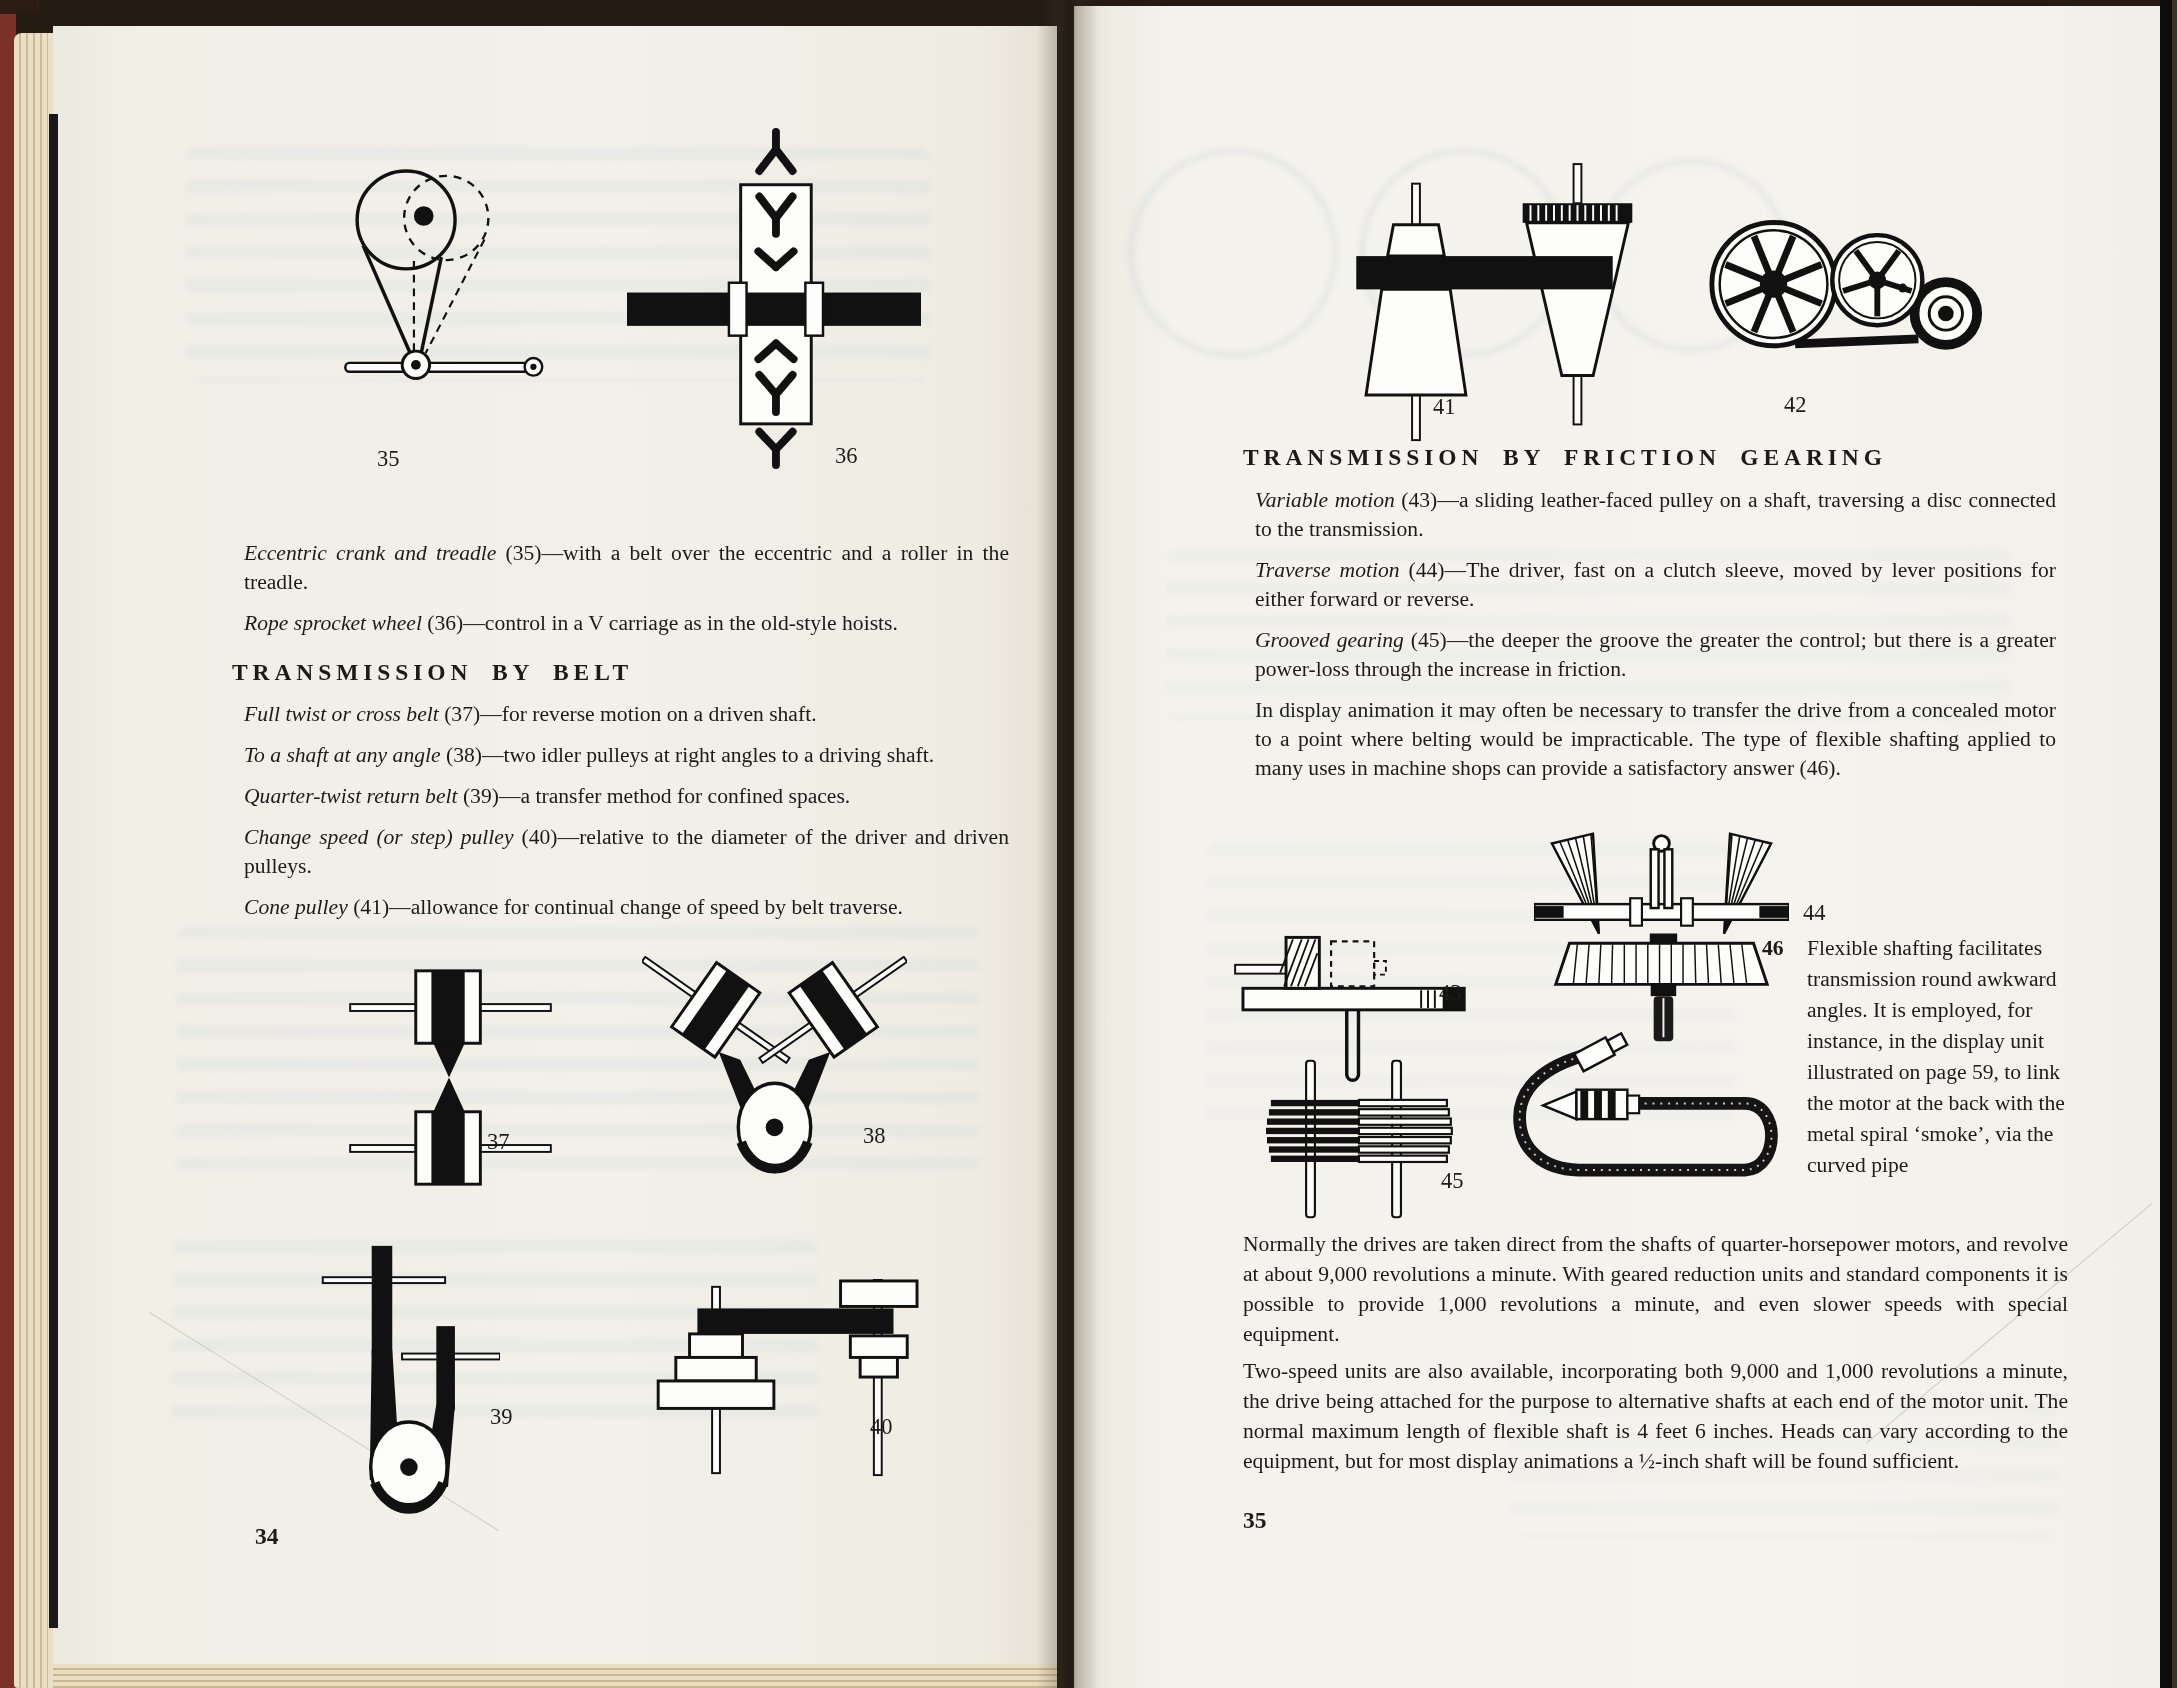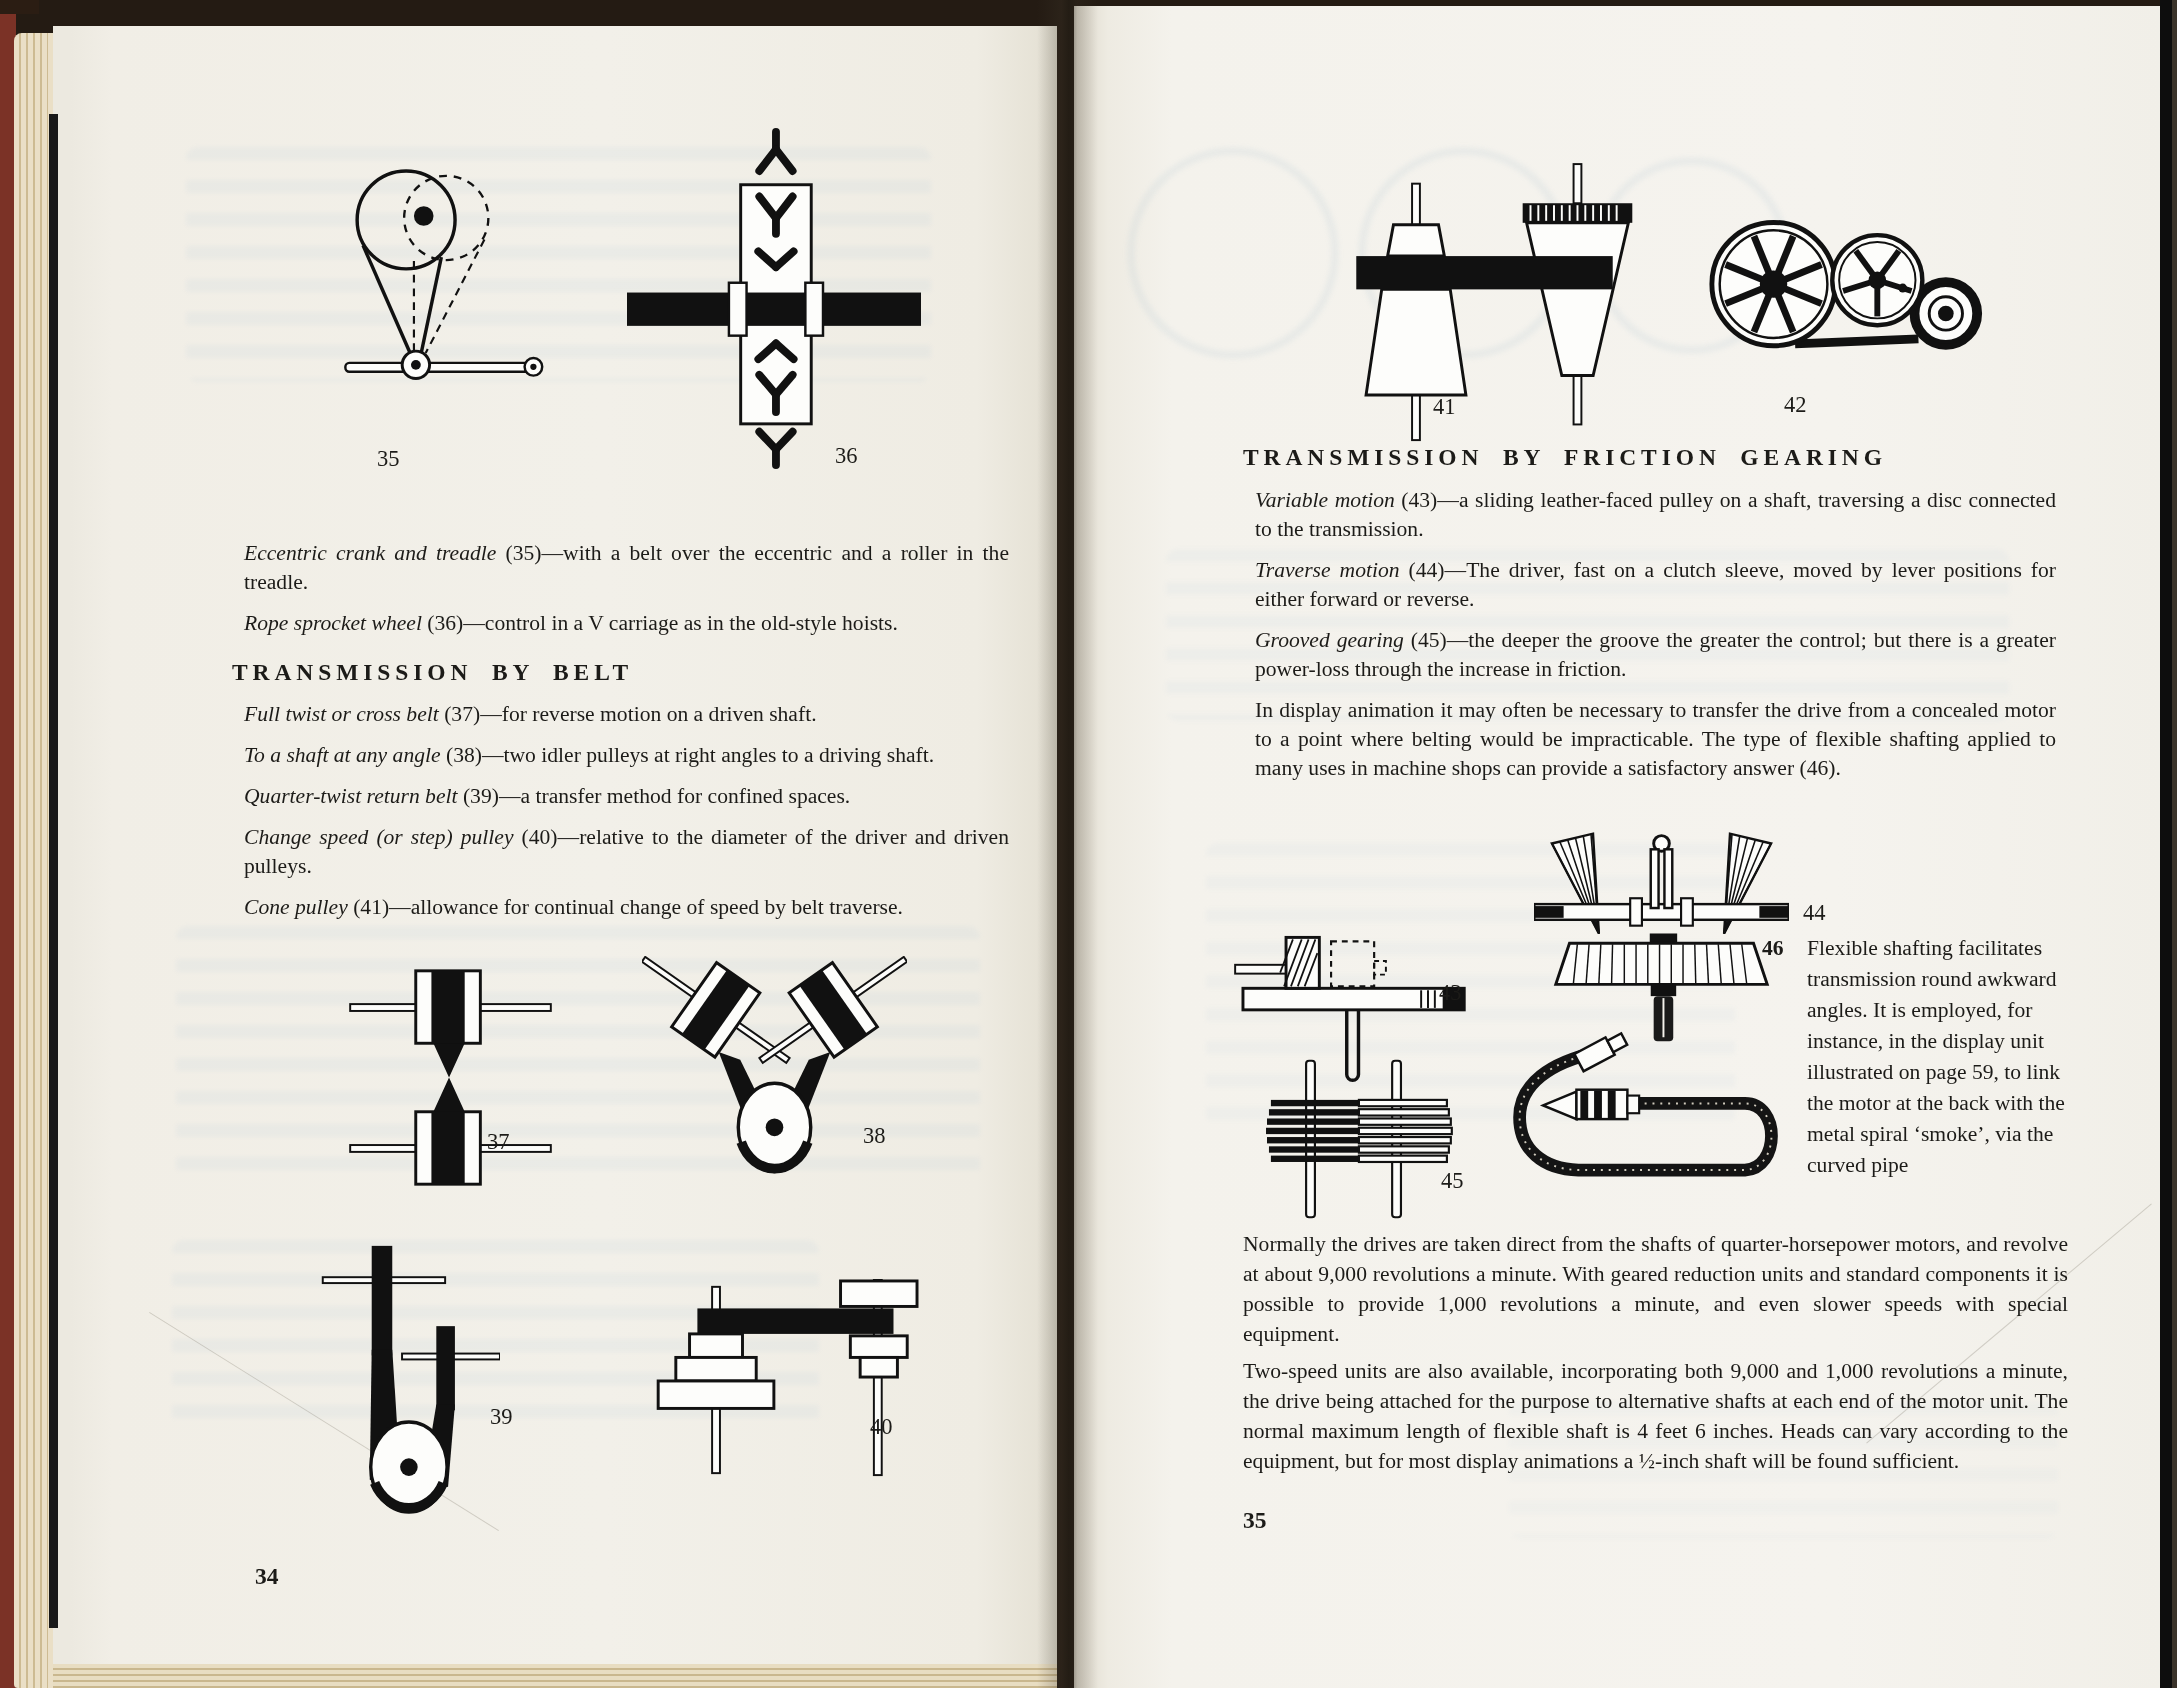--- a/index.html
+++ b/index.html
@@ -211,21 +211,21 @@
       <rect x="78" y="56" width="54" height="24" fill="#fdfdfb" stroke="#111" stroke-width="3"></rect>
       <rect x="64" y="80" width="82" height="24" fill="#fdfdfb" stroke="#111" stroke-width="3"></rect>
       <rect x="46" y="104" width="118" height="28" fill="#fdfdfb" stroke="#111" stroke-width="3"></rect>
       <rect x="232" y="2" width="78" height="26" fill="#fdfdfb" stroke="#111" stroke-width="3"></rect>
       <rect x="242" y="58" width="58" height="22" fill="#fdfdfb" stroke="#111" stroke-width="3"></rect>
       <rect x="252" y="80" width="38" height="20" fill="#fdfdfb" stroke="#111" stroke-width="3"></rect>
     </svg>
   </div>
   <div class="fig-label" style="left:870px;top:1392px;margin-top:22px;">40</div>
 
-  <div class="page-num" style="left:255px;top:1563px;">34</div>
+  <div class="page-num" style="left:255px;top:1523px;">34</div>
 
   <div class="figure" style="left:1323px;top:162px;width:323px;height:289px;">
     <svg viewBox="0 0 330 295" width="323" height="289">
       <rect x="91" y="22" width="8" height="42" fill="#fdfdfb" stroke="#111" stroke-width="2"></rect>
       <rect x="91" y="238" width="8" height="46" fill="#fdfdfb" stroke="#111" stroke-width="2"></rect>
       <rect x="256" y="2" width="8" height="40" fill="#fdfdfb" stroke="#111" stroke-width="2"></rect>
       <rect x="256" y="218" width="8" height="50" fill="#fdfdfb" stroke="#111" stroke-width="2"></rect>
       <polygon points="72,64 118,64 124,96 66,96" fill="#fdfdfb" stroke="#111" stroke-width="3"></polygon>
       <polygon points="60,130 130,130 146,238 44,238" fill="#fdfdfb" stroke="#111" stroke-width="3"></polygon>
       <polygon points="208,62 312,62 276,218 244,218" fill="#fdfdfb" stroke="#111" stroke-width="3"></polygon>

